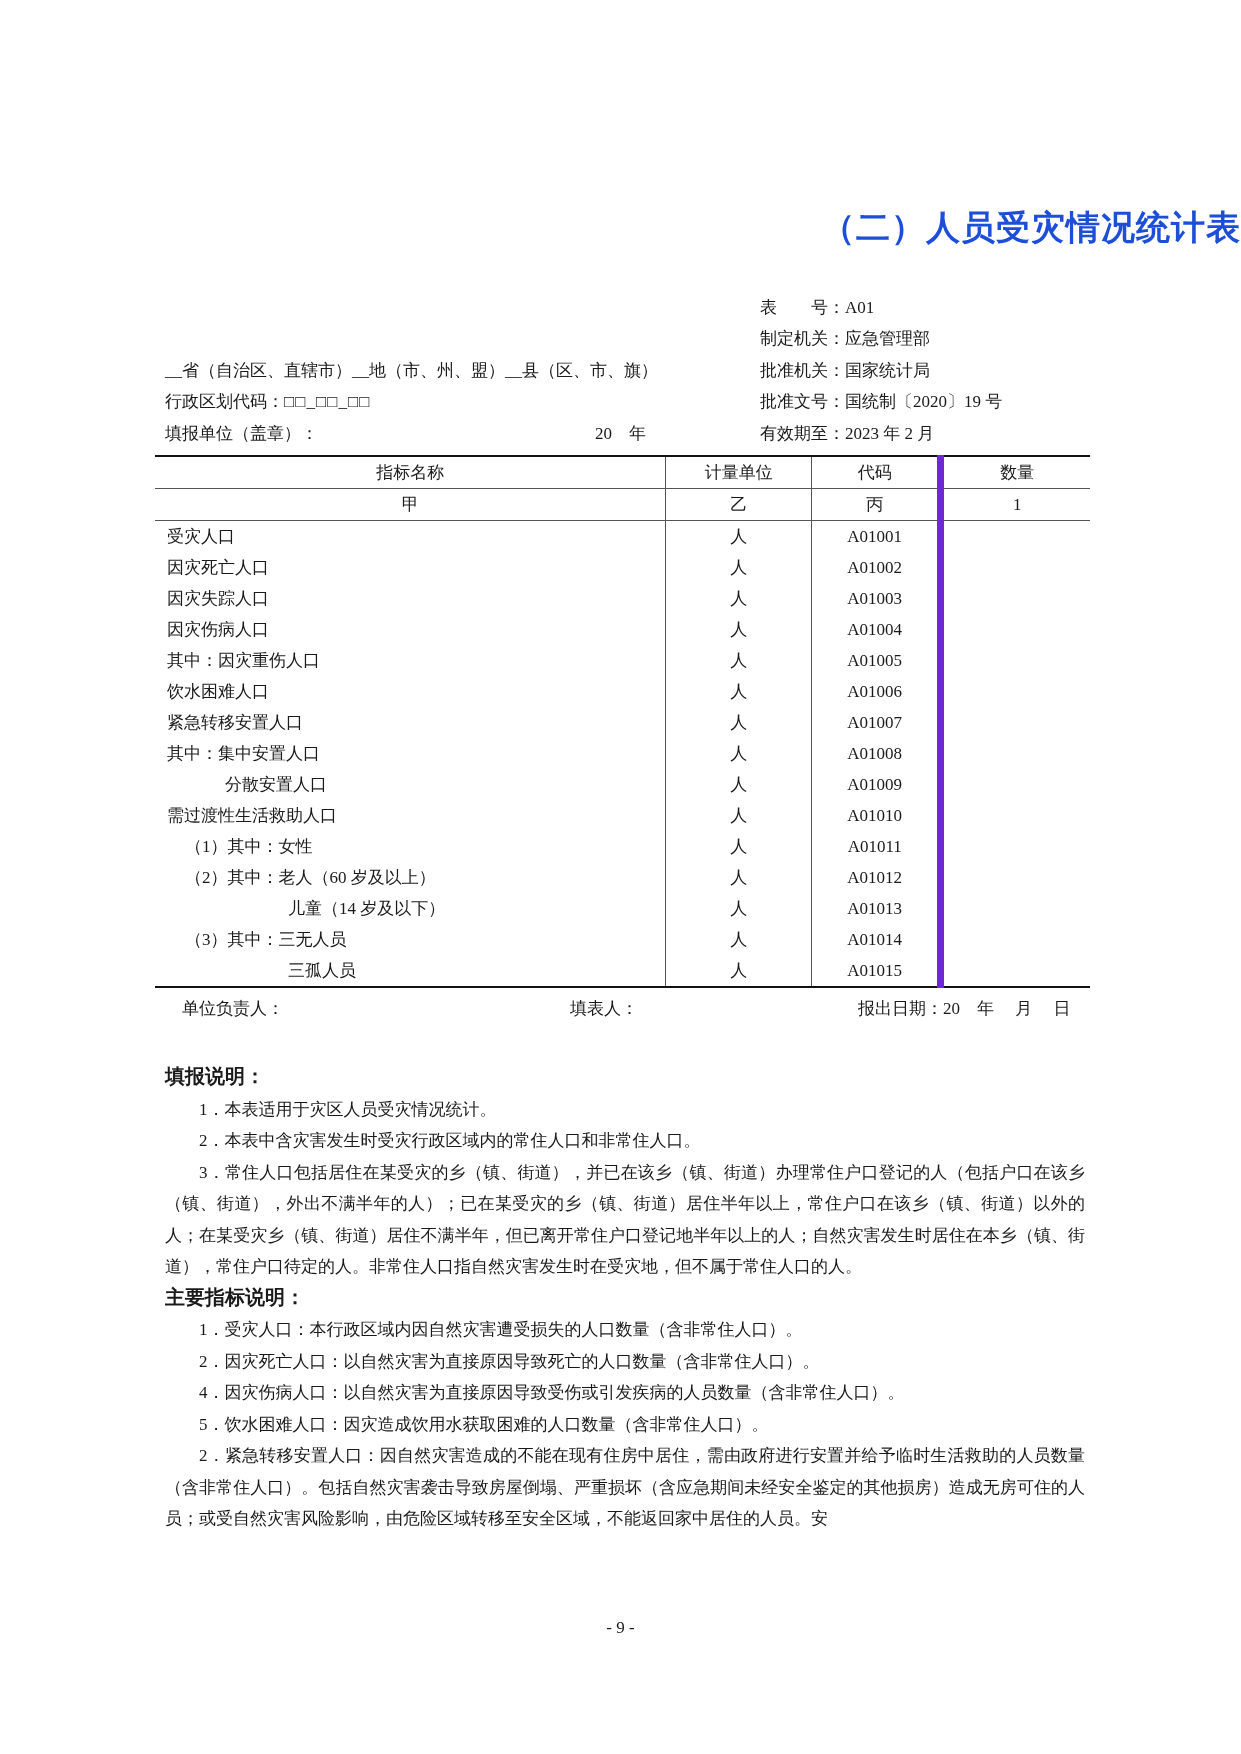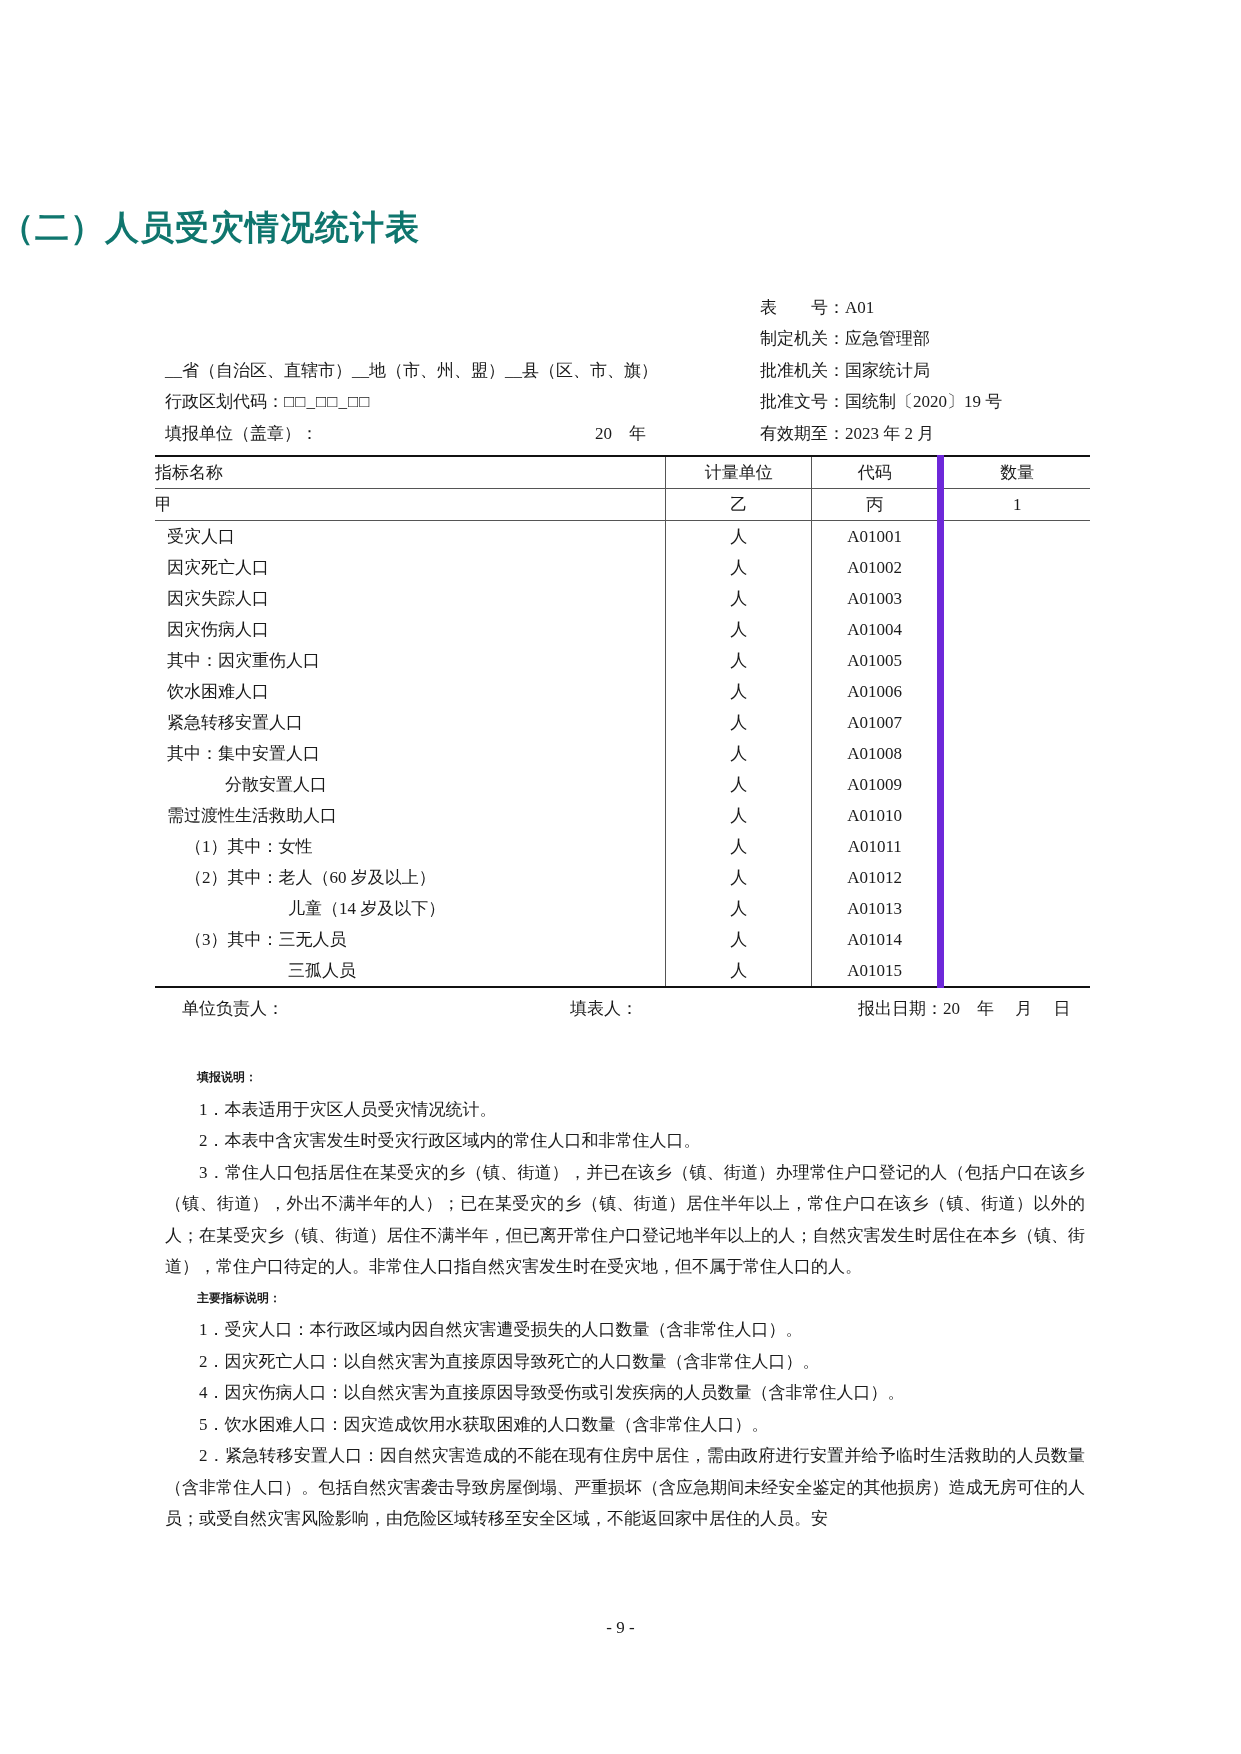--- a/index.html
+++ b/index.html
@@ -1,51 +1,51 @@
 <!DOCTYPE html>
 <html><head>
 <meta charset="utf-8">
 <style>
   html, body { margin: 0; padding: 0; background: #ffffff; }
   body {
     width: 1241px; height: 1754px; position: relative; overflow: hidden;
     font-family: "Liberation Serif", "DejaVu Serif", serif; color: #1a1a1a;
   }
   .title {
-    position: absolute; left: 0; right: 0; top: 205px; text-align: left;
+    position: absolute; left: 0; right: 0; top: 205px; text-align: right;
     font-family: "DejaVu Sans", "Liberation Sans", sans-serif;
-    font-size: 34px; font-weight: bold; letter-spacing: 1px; color: #0f766e;
+    font-size: 34px; font-weight: bold; letter-spacing: 1px; color: #1d4ed8;
   }
   .meta-left { position: absolute; left: 165px; font-size: 17px; }
   .meta-right { position: absolute; left: 760px; font-size: 17px; }
   .row-line { position: absolute; height: 32px; line-height: 32px; white-space: nowrap; }
 
   table.main {
     position: absolute; left: 155px; top: 455px; width: 935px;
     border-collapse: collapse; font-size: 17px;
   }
   table.main td, table.main th {
     padding: 0; height: 31px; line-height: 31px; font-weight: normal;
   }
   table.main thead tr.h1 th { border-top: 2.5px solid #111; border-bottom: 1px solid #555; height: 31px; }
   table.main thead tr.h2 th { border-bottom: 1px solid #555; height: 31px; }
   table.main tbody tr:last-child td { border-bottom: 2.5px solid #111; }
   .c-name { width: 450px; text-align: left; padding-left: 12px !important; }
   .c-unit { width: 172px; text-align: center; border-left: 1px solid #555; }
   .c-code { width: 140px; text-align: center; border-left: 1px solid #555; }
   .c-qty  { width: 173px; text-align: center; border-left: 7px solid #6d28d9; }
-  thead .c-name { padding-left: 0 !important; }
+  thead .c-name { text-align: center; padding-left: 0 !important; }
   .ind-1 { padding-left: 30px !important; }
   .ind-2 { padding-left: 70px !important; }
   .ind-3 { padding-left: 133px !important; }
 
   .sign-line { position: absolute; top: 997px; font-size: 17px; }
 
   .notes { position: absolute; left: 165px; width: 920px; top: 1062px; font-size: 17px; line-height: 31.5px; }
-  .notes .heading { font-family: Liberation Serif, serif; font-weight: bold; font-size: 12px; margin-left: 32px; }
+  .notes .heading { font-family: Liberation Mono, monospace; font-weight: bold; font-size: 20px; }
   .notes p { margin: 0; text-indent: 34px; text-align: justify; }
 
   .page-num { position: absolute; left: 0; right: 0; top: 1618px; text-align: center; font-size: 17px; }
 </style>
 </head>
 <body>
 
 <div class="title">（二）人员受灾情况统计表</div>
 
 <div class="meta-right">

